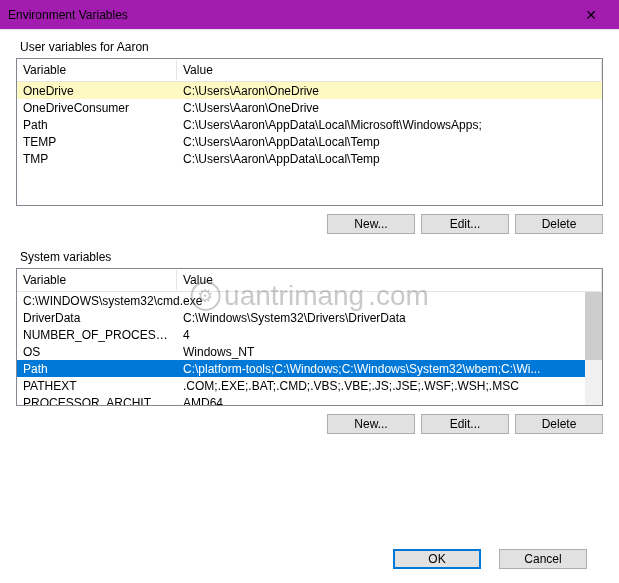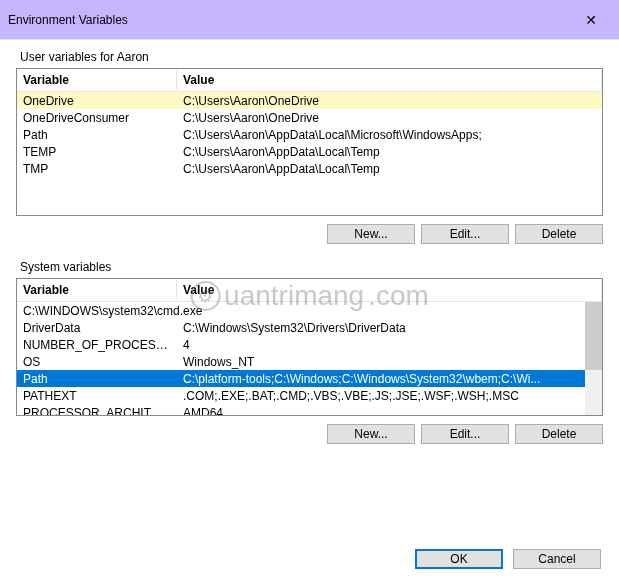--- a/index.html
+++ b/index.html
@@ -8,25 +8,25 @@
     font-family: "Segoe UI", Tahoma, sans-serif;
     font-size: 12px;
     background: #fff;
     color: #000;
     width: 619px;
     height: 583px;
     overflow: hidden;
     position: relative;
   }
   .titlebar {
-    height: 40px;
+    height: 30px;
     display: flex;
     align-items: center;
     padding: 8px 8px;
-    background: #c4b5fd;
+    background: #a21caf;
     border-bottom: 1px solid #e5e5e5;
   }
   .titlebar-title {
     flex: 1;
     font-size: 12px;
   }
   .titlebar-close {
     width: 40px;
     height: 30px;
     display: flex;
@@ -58,21 +58,21 @@
   }
   .listhead {
     display: flex;
     background: #fff;
     border-bottom: 1px solid #e5e5e5;
     height: 23px;
     align-items: center;
   }
   .listhead .col {
     padding: 3px 6px;
-    font-weight: bold;
+    font-weight: normal;
     border-right: 1px solid #e5e5e5;
   }
   .col-var { width: 160px; flex-shrink: 0; }
   .col-val { flex: 1; }
   .listbody {
     overflow: hidden;
   }
   .row {
     display: flex;
     height: 17px;
@@ -116,23 +116,23 @@
     align-items: center;
     justify-content: center;
   }
   .btn.primary {
     border: 2px solid #0078d7;
     background: #e1e1e1;
   }
   .dlg-buttons {
     position: absolute;
     bottom: 14px;
-    right: 18px;
-    display: flex;
-    gap: 10px;
+    right: 32px;
+    display: flex;
+    gap: 18px;
   }
   .watermark {
     position: absolute;
     left: 50%;
     top: 280px;
     transform: translateX(-50%);
     font-size: 28px;
     color: rgba(100,100,100,0.35);
     font-family: Arial, sans-serif;
     display: flex;

